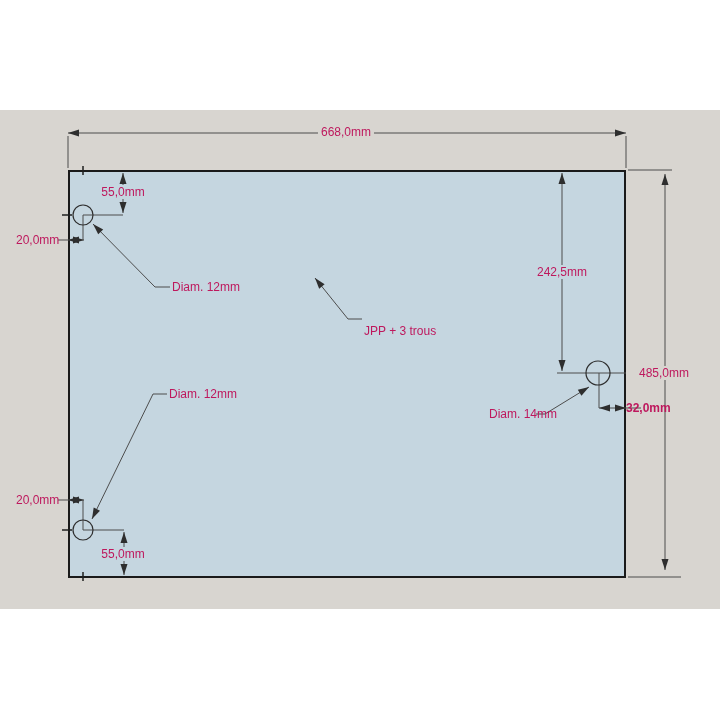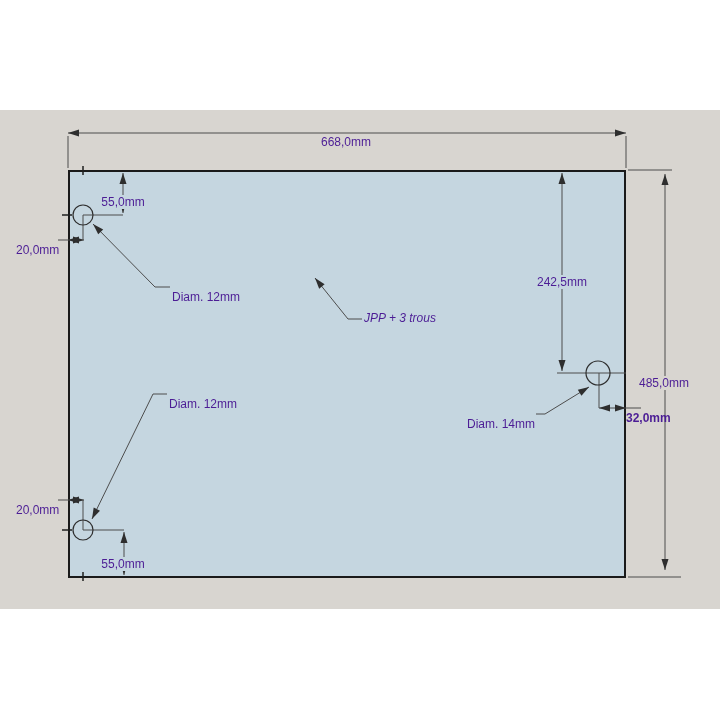--- a/index.html
+++ b/index.html
@@ -31,24 +31,23 @@
     stroke:#4d4d4d;stroke-width:1;fill:none;
   }
   svg.overlay circle{
     stroke:#2e2e2e;stroke-width:1.2;fill:none;
   }
   svg.overlay .tick{stroke:#1f1f1f;stroke-width:1.5;}
   .lbl{
     position:absolute;
     font-size:12px;
     line-height:14px;
-    color:#4c1d95;
+    color:#be185d;
     white-space:nowrap;
     transform:translateY(-50%);
-    margin-top:10px;
   }
   .lbl.centered{transform:translate(-50%,-50%);padding:0 3px;}
   .bg-band{background:#d8d5d0;}
   .bg-plate{background:#c5d6e0;}
 </style>
 </head>
 <body>
 
 <div class="page">
 
@@ -114,29 +113,29 @@
   </svg>
 
   <div class="lbl centered bg-band" style="left:346px;top:132px;">668,0mm</div>
 
   <div class="lbl centered bg-plate" style="left:123px;top:192px;">55,0mm</div>
 
   <div class="lbl" style="left:16px;top:240px;">20,0mm</div>
 
   <div class="lbl" style="left:172px;top:287px;">Diam. 12mm</div>
 
-  <div class="lbl" style="left:364px;top:308px;font-style:italic;">JPP + 3 trous</div>
+  <div class="lbl" style="left:364px;top:331px;">JPP + 3 trous</div>
 
   <div class="lbl centered bg-plate" style="left:562px;top:272px;text-align:right;">242,5mm</div>
 
   <div class="lbl centered bg-band" style="left:664px;top:373px;text-align:center;">485,0mm</div>
 
   <div class="lbl" style="left:626px;top:408px;font-weight:bold;">32,0mm</div>
 
-  <div class="lbl" style="left:467px;top:414px;">Diam. 14mm</div>
+  <div class="lbl" style="left:489px;top:414px;">Diam. 14mm</div>
 
   <div class="lbl" style="left:16px;top:500px;">20,0mm</div>
 
   <div class="lbl centered bg-plate" style="left:123px;top:554px;">55,0mm</div>
 
   <div class="lbl" style="left:169px;top:394px;">Diam. 12mm</div>
 
 </div>
 
 </body></html>

